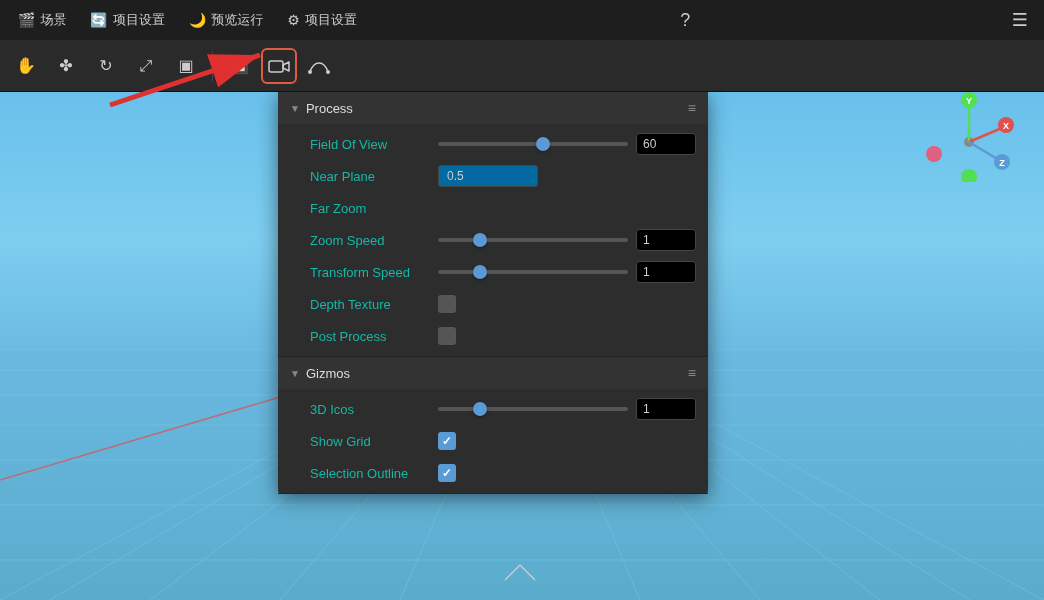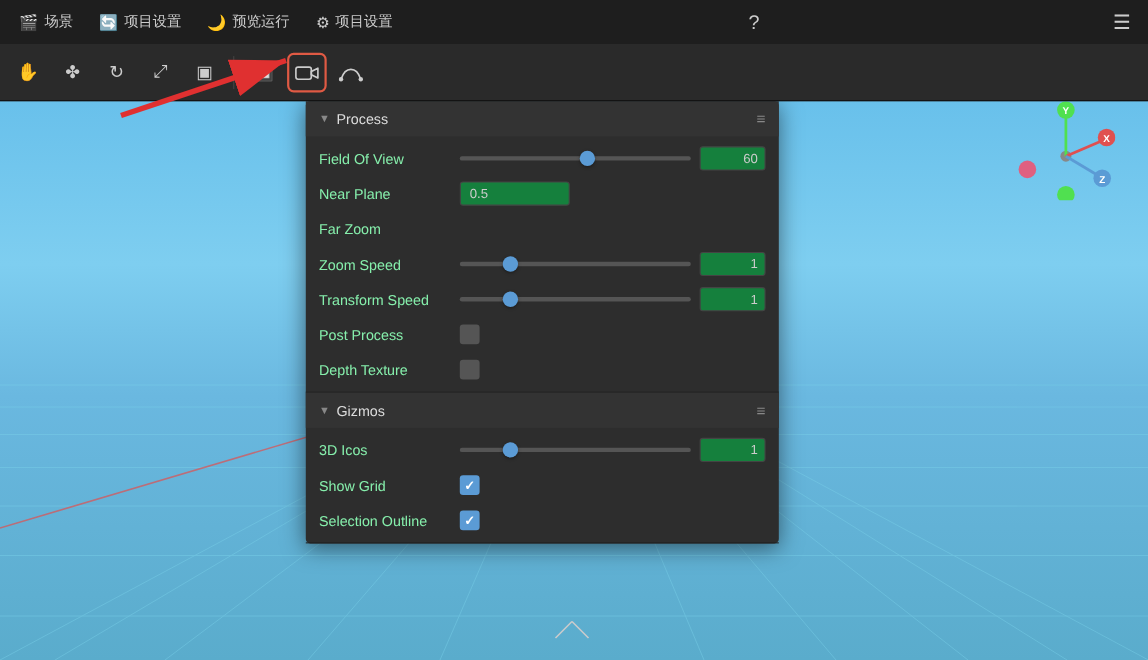--- a/index.html
+++ b/index.html
@@ -148,22 +148,23 @@
     .prop-row {
       display: flex;
       align-items: center;
       padding: 5px 12px;
       gap: 8px;
       min-height: 32px;
     }
     .prop-label {
       width: 120px;
       flex-shrink: 0;
-      color: #86efac;
+      color: #14b8a6;
       font-size: 13px;
+      margin-left: 20px;
     }
     .prop-control {
       flex: 1;
       display: flex;
       align-items: center;
       gap: 8px;
     }
 
     
     .slider-track {
@@ -180,32 +181,32 @@
       background: #5b9bd5;
       position: absolute;
       top: 50%;
       transform: translate(-50%, -50%);
       cursor: pointer;
       box-shadow: 0 1px 3px rgba(0,0,0,0.4);
     }
 
     .value-input {
       width: 60px;
-      background: #15803d;
+      background: #000000;
       border: 1px solid #444;
       border-radius: 3px;
       color: #ccc;
       padding: 3px 6px;
       font-size: 12px;
-      text-align: right;
+      text-align: left;
     }
 
     .text-input {
       width: 100px;
-      background: #15803d;
+      background: #0369a1;
       border: 1px solid #444;
       border-radius: 3px;
       color: #ccc;
       padding: 3px 8px;
       font-size: 12px;
     }
 
     
     .checkbox-custom {
       width: 18px;
@@ -386,28 +387,28 @@
         <div class="prop-label">Transform Speed</div>
         <div class="prop-control">
           <div class="slider-track" style="flex:1; position:relative;">
             <div class="slider-thumb" style="left: 22%;"></div>
           </div>
           <input class="value-input" type="text" value="1" style="">
         </div>
       </div>
 
       <div class="prop-row">
+        <div class="prop-label">Depth Texture</div>
+        <div class="prop-control">
+          <div class="checkbox-custom unchecked"></div>
+        </div>
+      </div>
+
+      <div class="prop-row">
         <div class="prop-label">Post Process</div>
-        <div class="prop-control">
-          <div class="checkbox-custom unchecked"></div>
-        </div>
-      </div>
-
-      <div class="prop-row">
-        <div class="prop-label">Depth Texture</div>
         <div class="prop-control">
           <div class="checkbox-custom unchecked"></div>
         </div>
       </div>
     </div>
   </div>
 
   <div class="panel-section">
     <div class="section-header">
       <div class="section-header-left">

